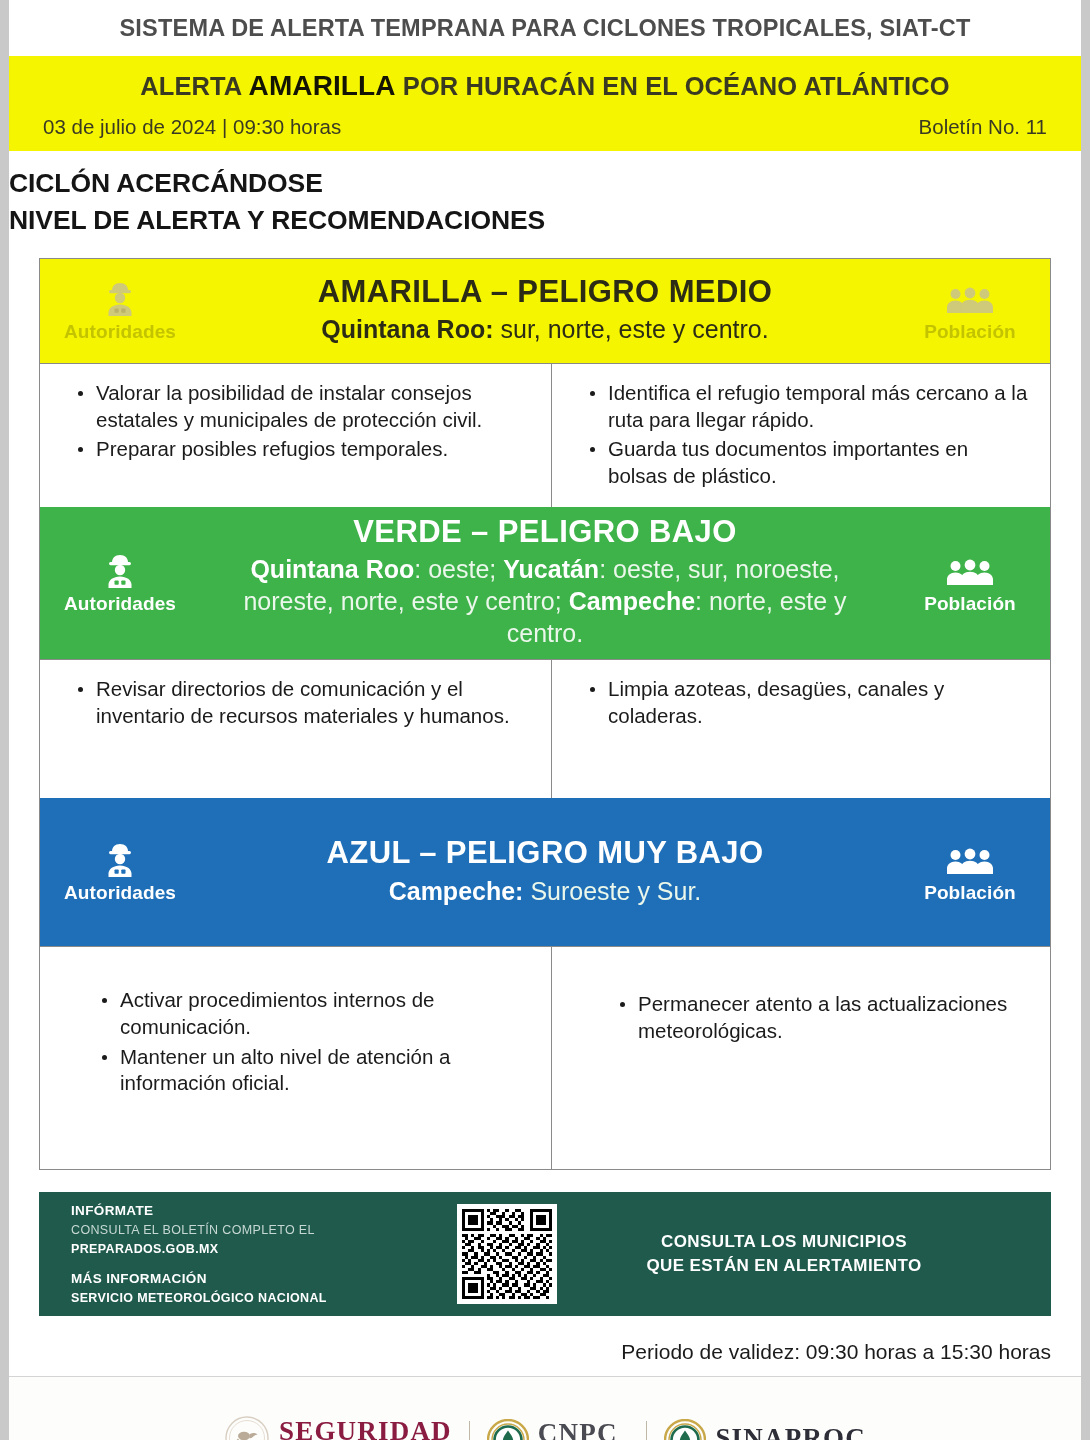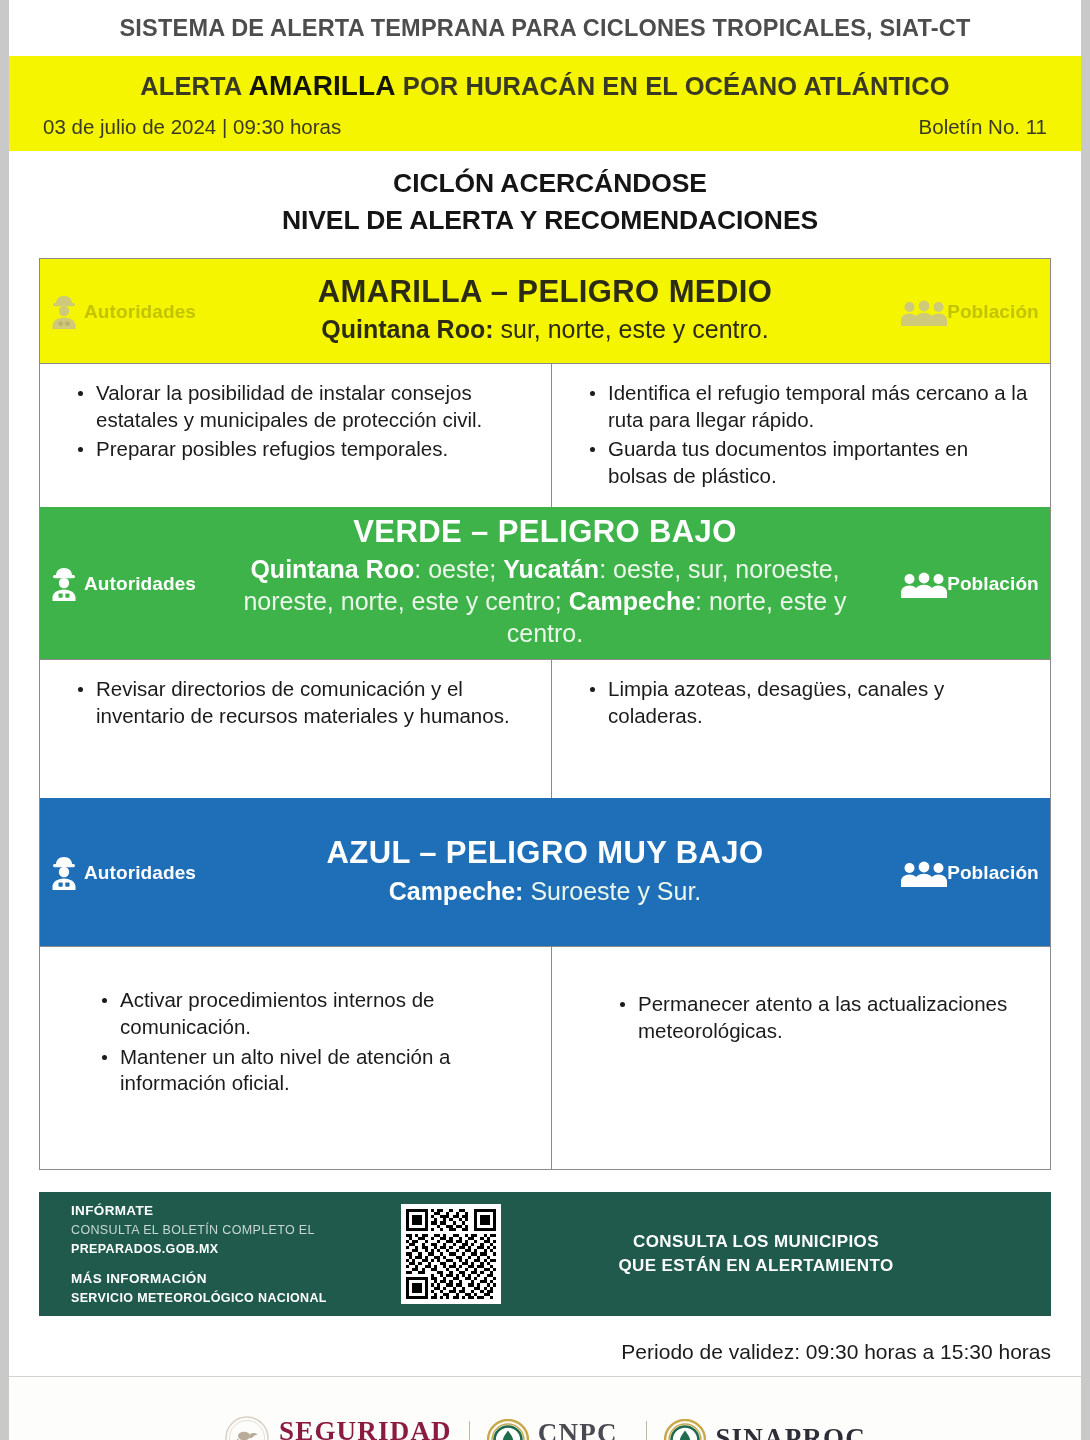--- a/index.html
+++ b/index.html
@@ -69,22 +69,21 @@
     display: flex;
     justify-content: space-between;
     align-items: baseline;
     font-size: 20.5px;
     color: #3a3a23;
     font-weight: 500;
   }
 
   
   .maintitle {
-    text-align: center;
-    padding: 14px 0 8px 10px;
+    padding: 14px 0 8px 0;
     background: #ffffff;
   }
   .maintitle div {
     font-size: 26.5px;
     font-weight: bold;
     color: #151515;
     line-height: 1.38;
     letter-spacing: -0.1px;
   }
 
@@ -99,21 +98,21 @@
     align-items: stretch;
     box-sizing: border-box;
   }
   .band.yellow { background: #f5f500; }
   .band.green  { background: #3eb34a; }
   .band.blue   { background: #1e6fb8; }
 
   .band-side {
     width: 160px;
     display: flex;
-    flex-direction: row;
+    flex-direction: column;
     align-items: center;
     justify-content: center;
     padding: 8px 0 10px 0;
     box-sizing: border-box;
     flex: 0 0 160px;
   }
   .band-side .ico { height: 40px; display:flex; align-items:flex-end; }
   .band-side .lbl {
     font-size: 19px;
     margin-top: 4px;
@@ -204,21 +203,21 @@
   
   .infobox {
     margin: 22px 30px 0 30px;
     background: #1f5a4c;
     height: 124px;
     display: flex;
     align-items: center;
     box-sizing: border-box;
   }
   .infobox .left {
-    width: 362px;
+    width: 418px;
     padding-left: 32px;
     box-sizing: border-box;
   }
   .infobox .k {
     color: #ffffff;
     font-size: 13.5px;
     font-weight: bold;
     letter-spacing: 0.35px;
     line-height: 1.5;
   }

